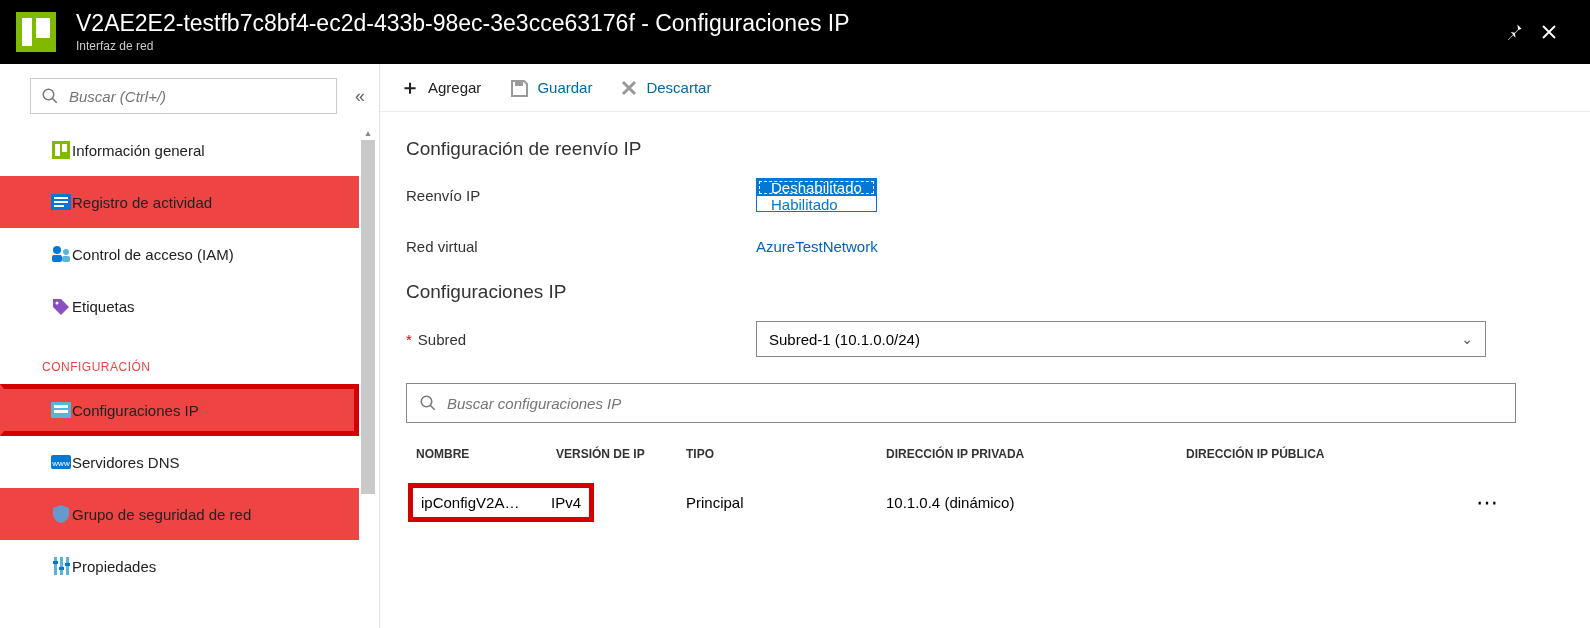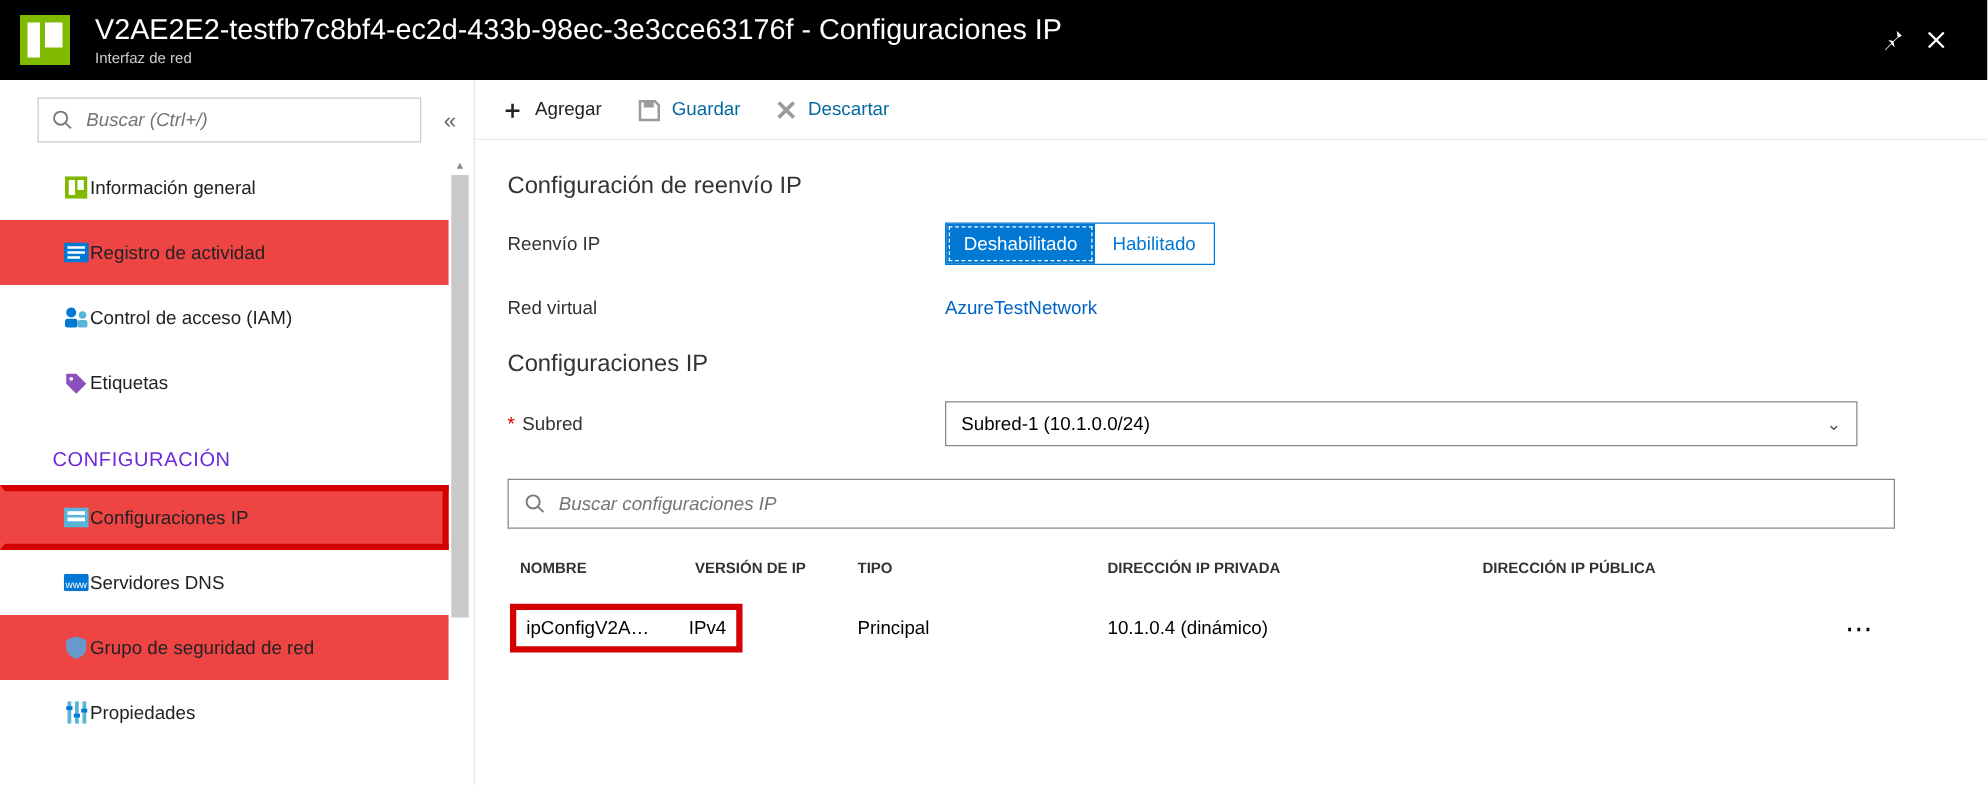--- a/index.html
+++ b/index.html
@@ -21,21 +21,21 @@
   .sidebar { width: 380px; border-right: 1px solid #e1e1e1; display:flex; flex-direction:column; }
   .searchrow { display:flex; align-items:center; padding: 14px 10px 10px 30px; gap: 14px; }
   .searchbox { flex:1; height:36px; border:1px solid #ccc; display:flex; align-items:center; padding:0 10px; gap:10px; }
   .searchbox input { border:none; outline:none; flex:1; font-size:15px; font-style:italic; color:#666; background:transparent; }
   .collapse-btn { font-size:18px; color:#666; cursor:pointer; padding:4px; }
 
   .navwrap { position:relative; flex:1; }
   .nav { position:absolute; inset:0 20px 0 0; overflow:hidden; }
   .nav .item { display:flex; align-items:center; height:52px; padding-left:46px; font-size:15px; color:#222; cursor:pointer; border-left:4px solid transparent; }
   .nav .item.selected, .nav .item.hover { background:#ef4444; }
-  .nav .section { padding:28px 0 10px 42px; font-size:16px; color:#6d28d9; letter-spacing:.5px; }
+  .nav .section { padding:28px 0 10px 42px; font-size:12px; color:#ef4444; letter-spacing:.5px; }
   .nav .ic { width:22px; height:22px; display:inline-flex; align-items:center; justify-content:center; }
 
   .redbox { border:5px solid #d40000; }
 
   .scrollbar { position:absolute; right:4px; top:0; width:14px; height:100%; background:#fff; }
   .scrollbar .up, .scrollbar .down { height:16px; display:flex; align-items:center; justify-content:center; font-size:10px; color:#888; }
   .scrollbar .track { position:absolute; top:16px; bottom:16px; left:0; right:0; }
   .scrollbar .thumb { position:absolute; left:0; right:0; top:0; height:75%; background:#c9c9c9; }
 
   
@@ -44,21 +44,21 @@
   .tbtn { display:flex; align-items:center; gap:8px; font-size:15px; color:#222; cursor:pointer; }
   .tbtn.disabled { color:#0369a1; }
   .tbtn .ticon { font-size:20px; font-weight:700; }
 
   .content { padding: 20px 26px 0 26px; }
   .h2 { font-size:19px; color:#333; margin:6px 0 18px; }
   .row { display:flex; align-items:center; margin-bottom:26px; }
   .row .lbl { width:350px; font-size:15px; color:#333; }
   .row .req { color:#d40000; margin-right:6px; }
 
-  .toggle { display:flex; border:1px solid #0078d4; height:34px; }
+  .toggle { display:flex; border:1px solid #0078d4; height:34px;flex-direction:column; }
   .toggle .opt { padding:0 14px; display:flex; align-items:center; font-size:15px; cursor:pointer; }
   .toggle .opt.active { background:#0078d4; color:#fff; outline:1px dashed #fff; outline-offset:-3px; }
   .toggle .opt.inactive { color:#0078d4; }
 
   .link { color:#0062c3; font-size:15px; cursor:pointer; }
 
   .select { height:36px; border:1px solid #888; width:730px; display:flex; align-items:center; justify-content:space-between; padding:0 12px; font-size:15px; cursor:pointer; }
   .select .chev { font-size:14px; color:#555; }
 
   .filterbox { height:40px; border:1px solid #888; display:flex; align-items:center; padding:0 12px; gap:10px; margin:10px 0 14px; width:1110px; }

